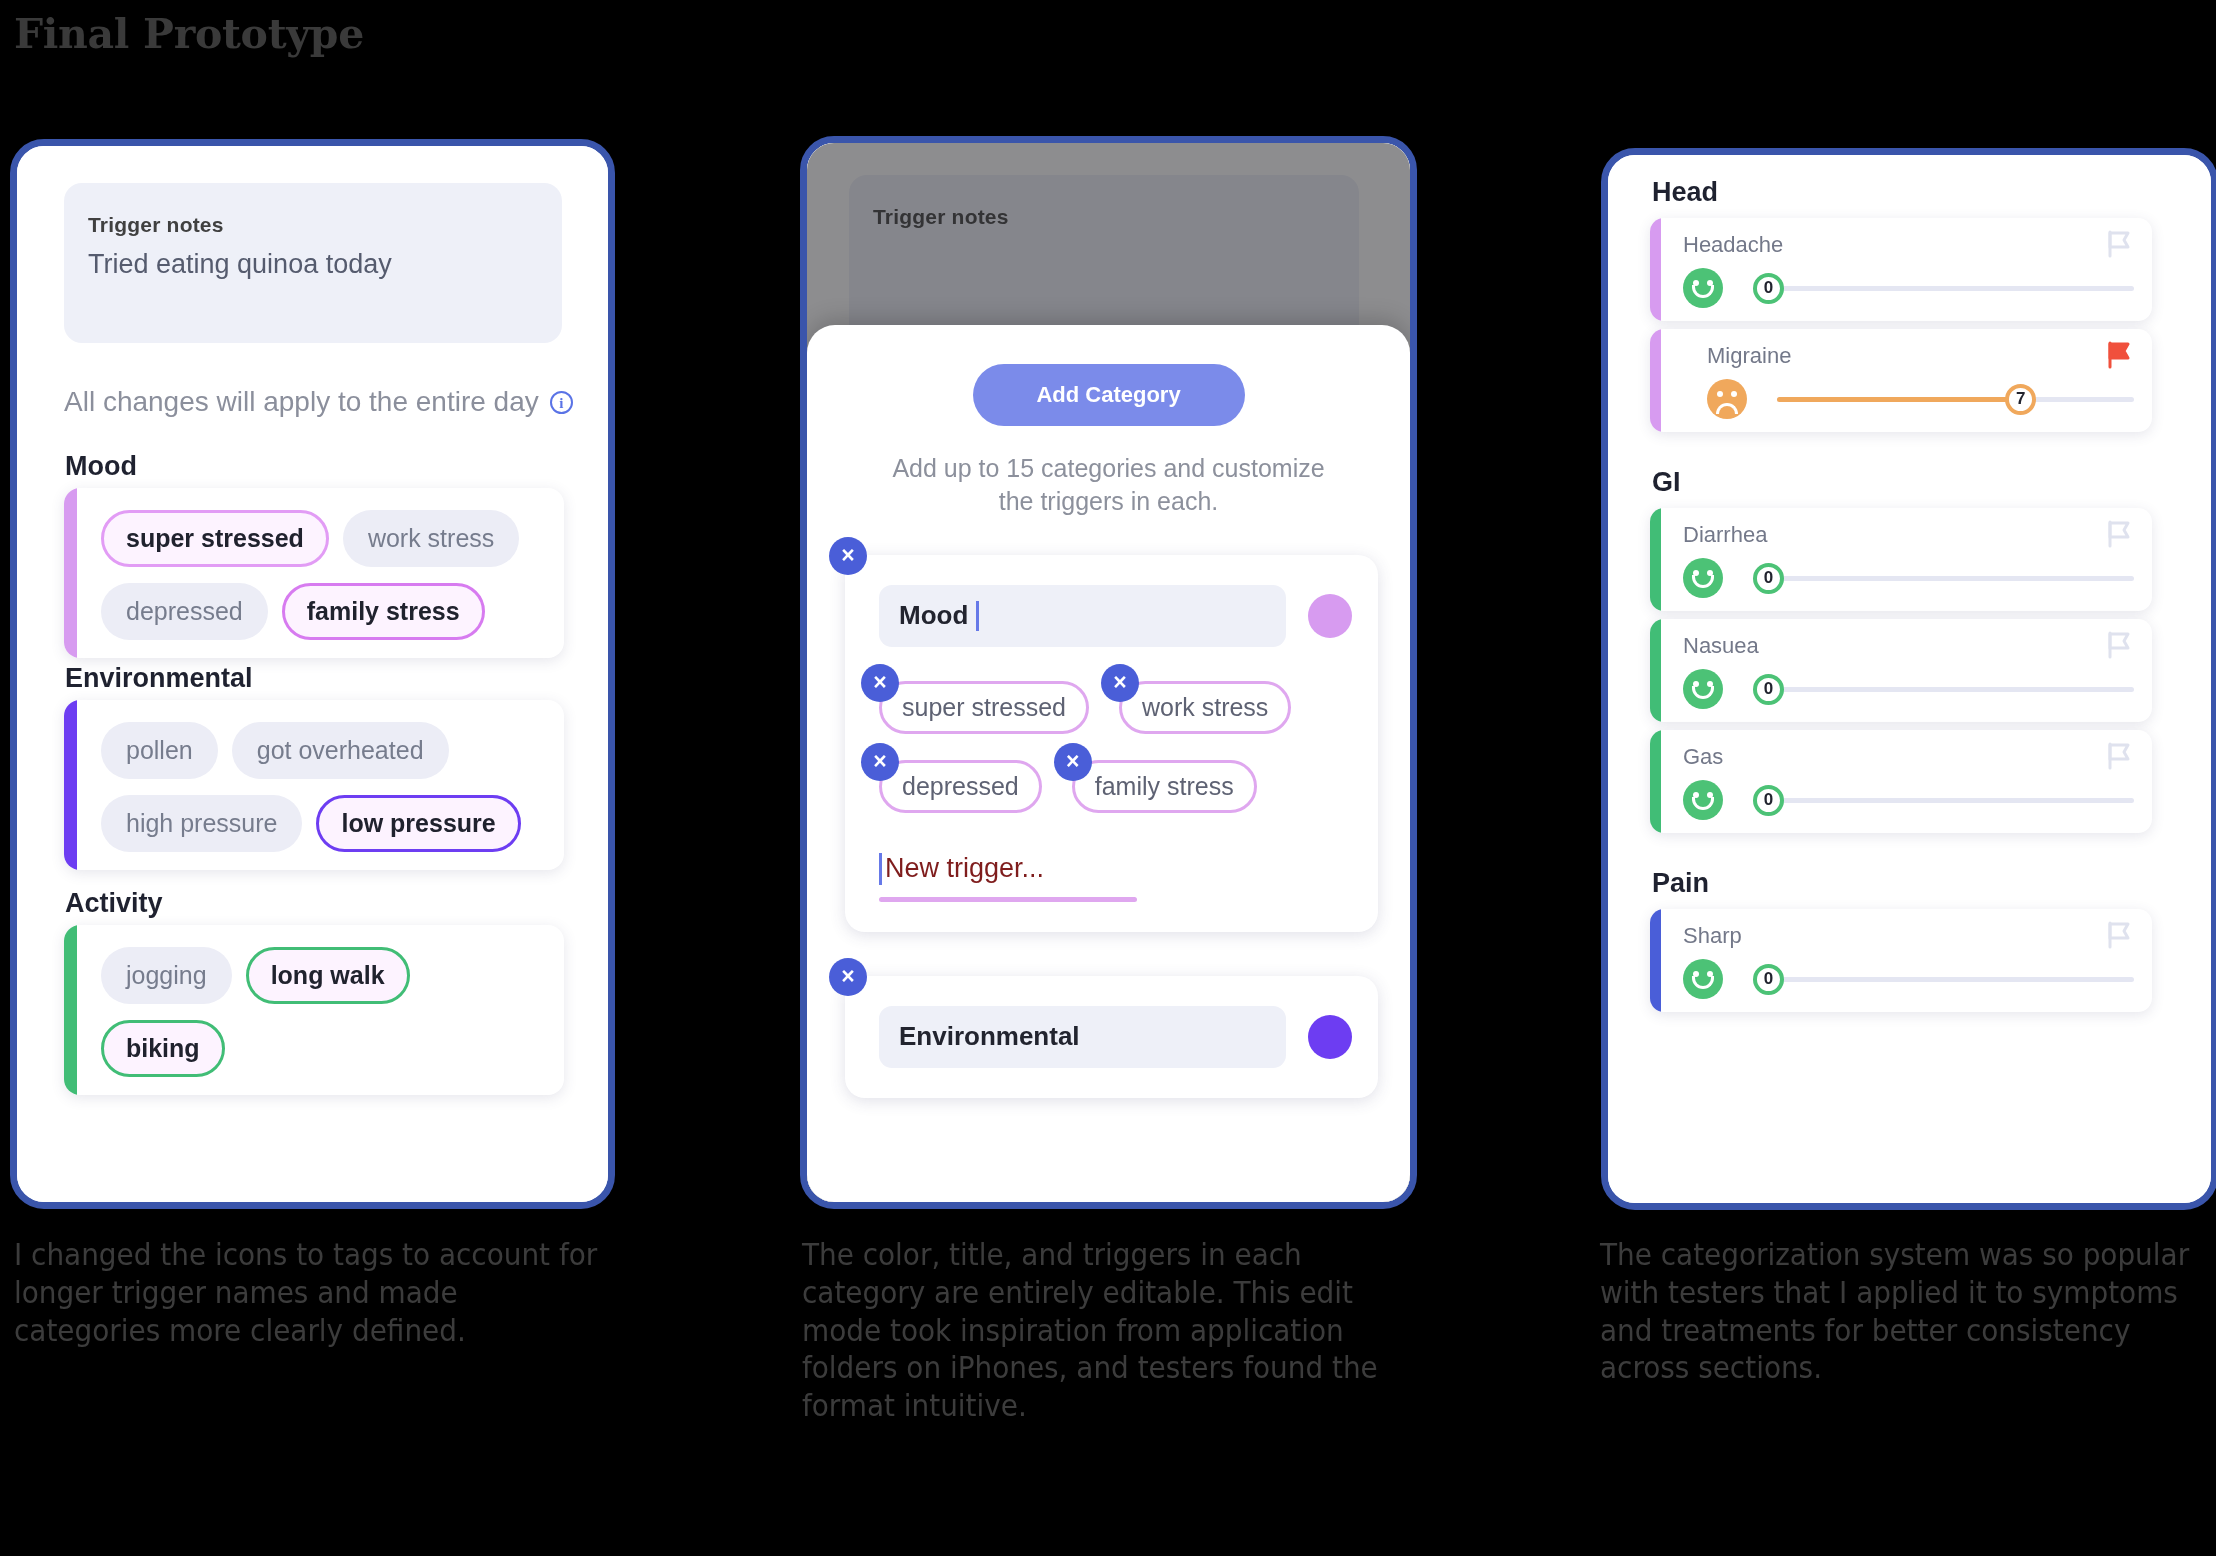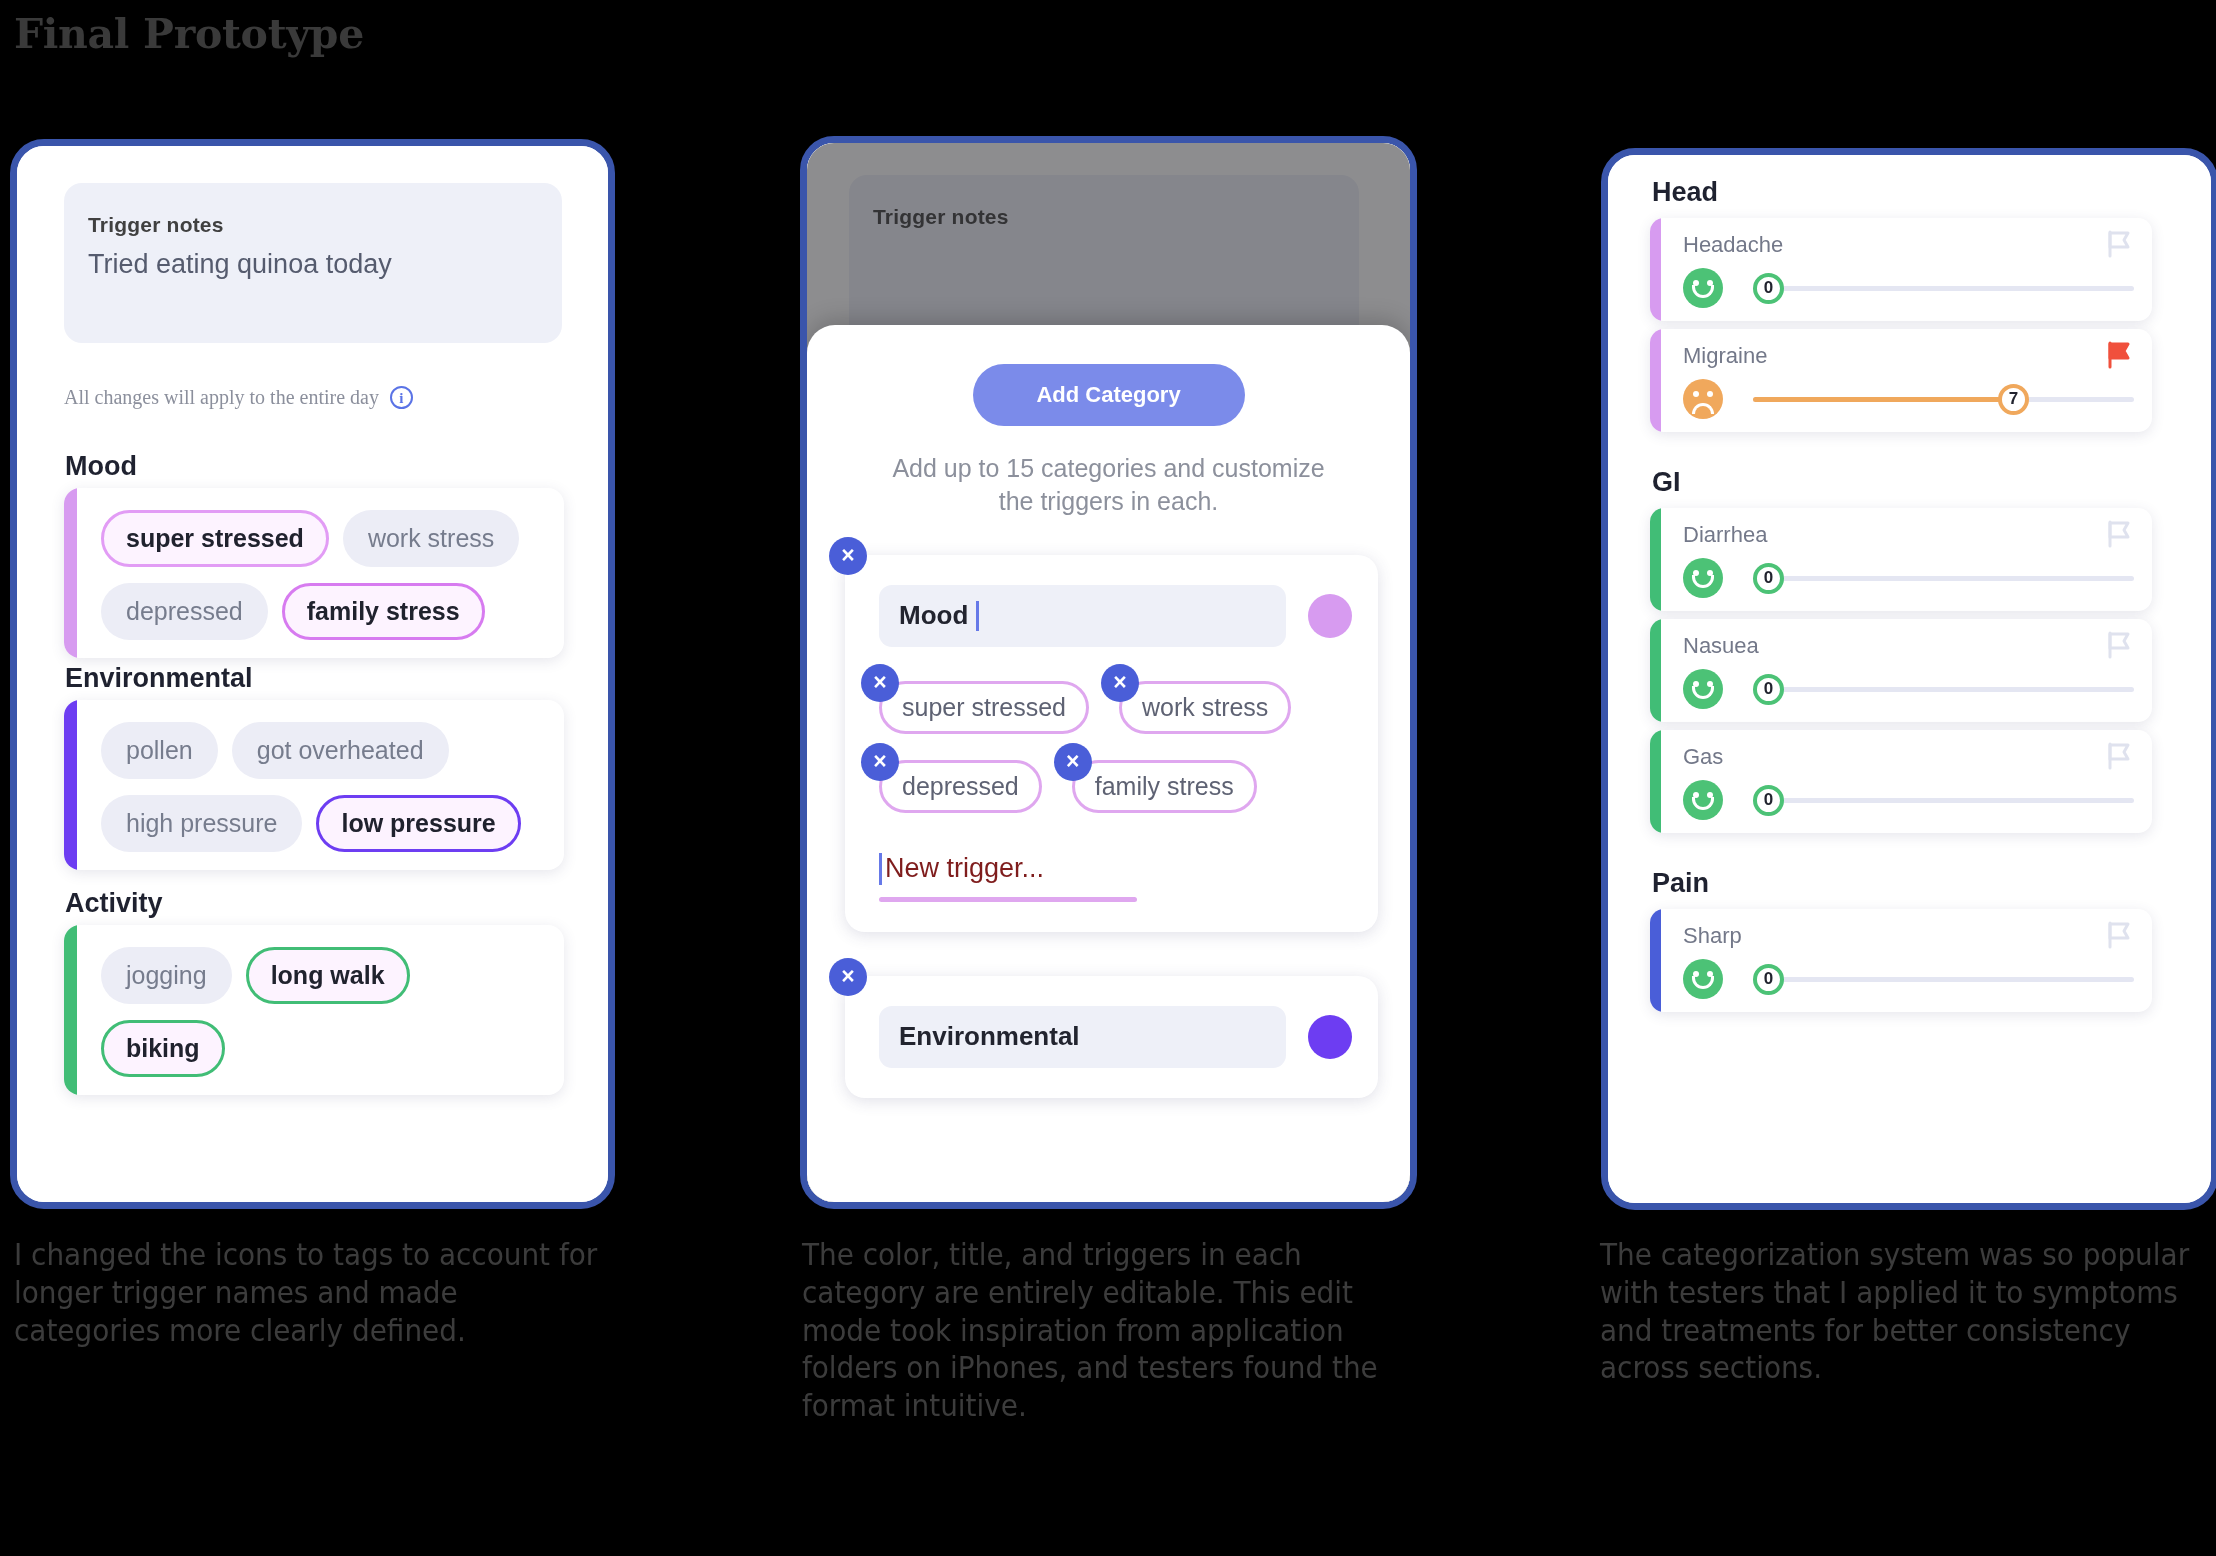--- a/index.html
+++ b/index.html
@@ -37,21 +37,21 @@
     position:absolute; left:47px; top:37px; width:498px; height:160px;
     background:#eef0f8; border-radius:18px; padding:22px 24px;
   }
   .notes-label { font-size:21px; font-weight:700; color:#404040; letter-spacing:.2px;margin-top:8px; }
   .notes-value { margin-top:12px; font-size:27px; color:#555b6e; }
 
   .apply-row {
     position:absolute; left:47px; top:240px;
     display:flex; align-items:center; gap:11px;
   }
-  .apply-text { font-size:20px; color:#8b8f9c;font-family:Liberation Serif, serif; }
+  .apply-text { font-size:28px; color:#8b8f9c; }
   .info-ico {
     width:23px; height:23px; border-radius:50%;
     border:2px solid #5a73e6; color:#5a73e6;
     font-size:15px; font-weight:700; line-height:20px; text-align:center;
     font-family:"Liberation Serif", serif;
   }
 
   .cat-head {
     position:absolute; left:48px;
     font-size:27px; font-weight:700; color:#1f2230;
@@ -317,21 +317,21 @@
                   <span class="eye r"></span>
                   <span class="mouth-s"></span>
                 </div>
                 <div class="slider">
                   <div class="track"></div>
                   <div class="thumb" style="border-color: rgb(76, 194, 118); left: calc(0% + 14px);">0</div>
                 </div>
               </div>
             </div>
           </div>
-          <div class="symp" style="top: 174px;">
+          <div class="symp" style="top: 174px; gap: 24px;">
             <div class="s-accent" style="background: rgb(215, 155, 240);"></div>
             <div class="s-body">
               <div class="s-name">Migraine</div>
               <svg class="flag" viewBox="0 0 26 28">
                 <path d="M4 2 L4 26" stroke="#f0503c" stroke-width="3" stroke-linecap="round" fill="none"></path>
                 <path d="M4 3 L22 3 L18 10 L22 17 L4 17 Z" fill="#f0503c" stroke="#f0503c" stroke-width="3" stroke-linejoin="round"></path>
               </svg>
               <div class="s-ctrl">
                 <div class="face" style="background: rgb(240, 168, 92);">
                   <span class="eye l"></span>

